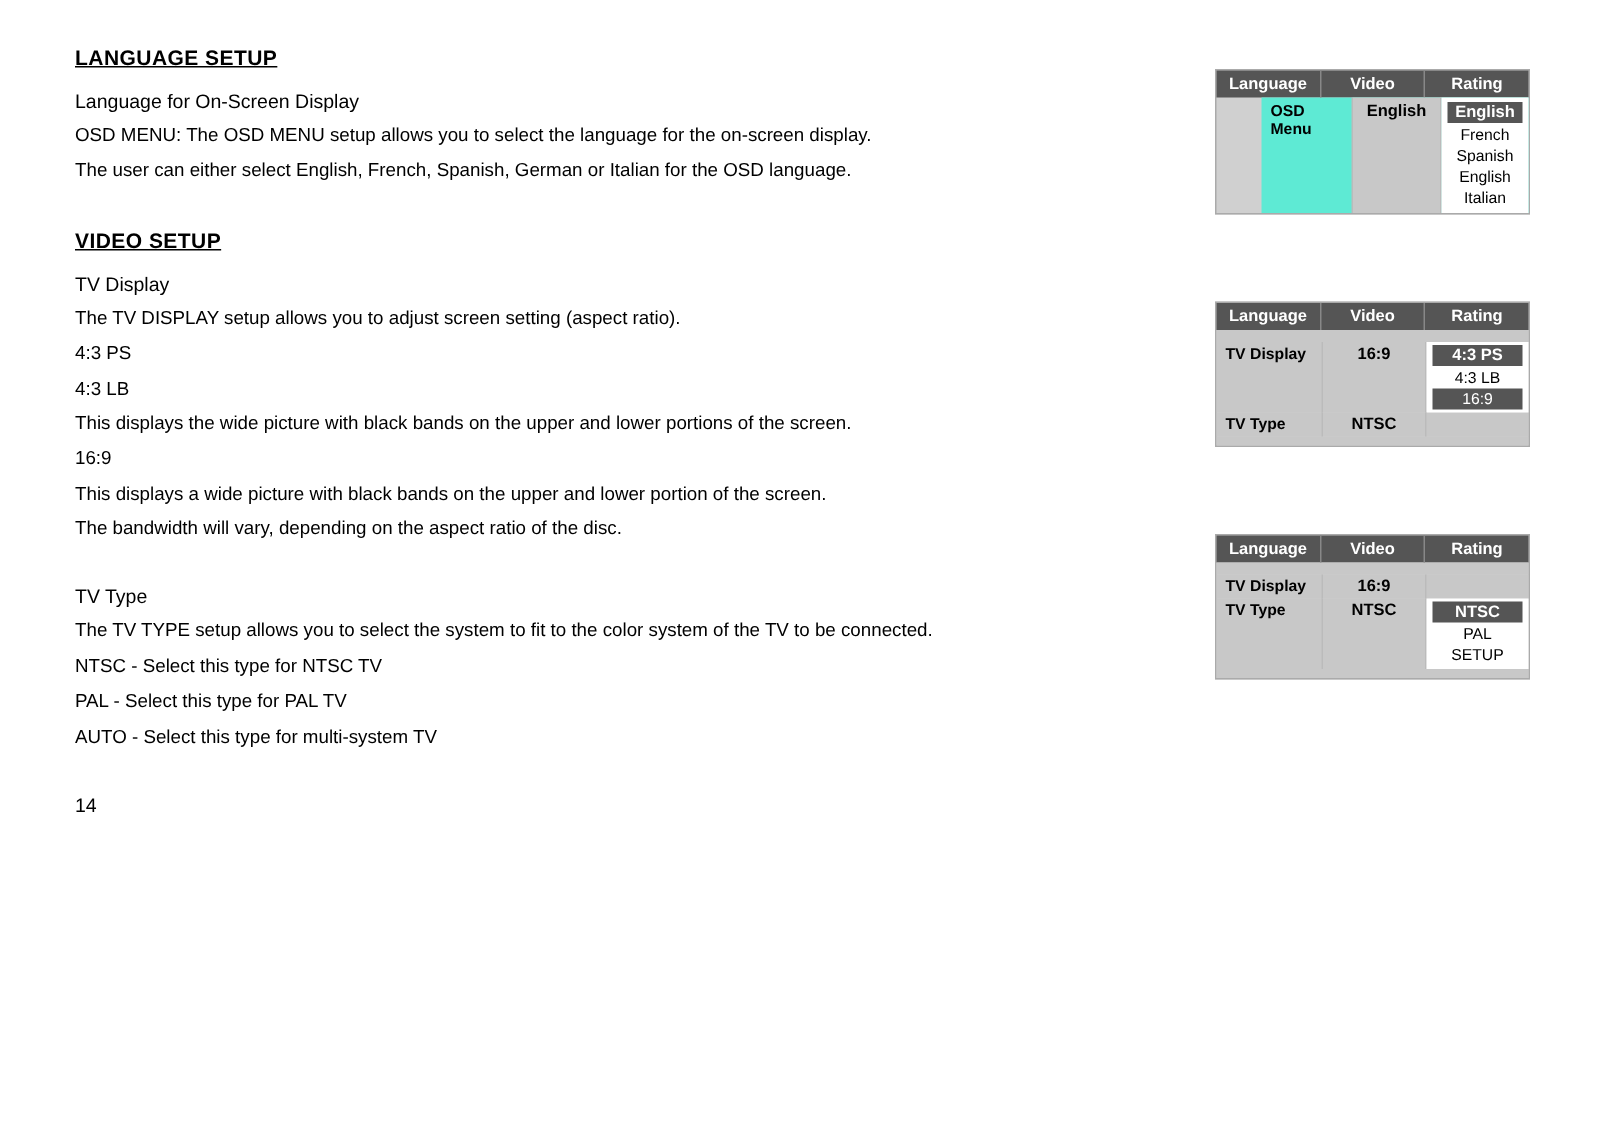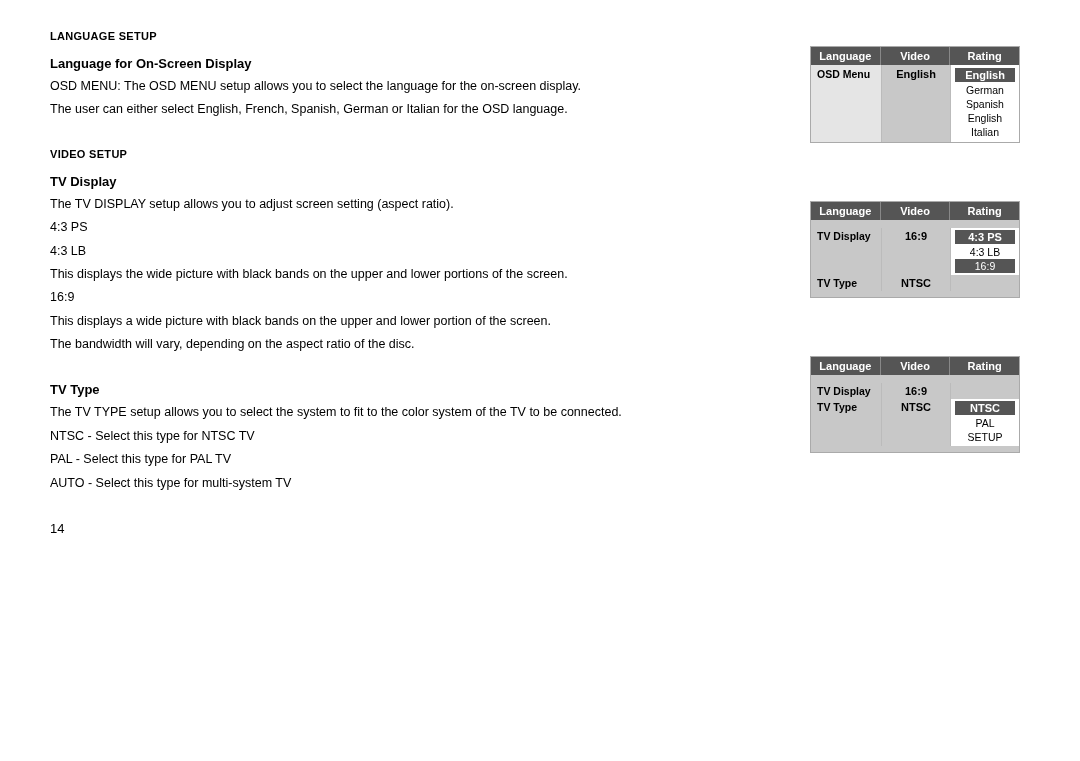--- a/index.html
+++ b/index.html
@@ -27,29 +27,30 @@
     .diagrams-area {
       width: 220px;
       display: flex;
       flex-direction: column;
       gap: 30px;
       padding-top: 16px;
     }
 
     
     .section-title {
-      font-size: 11px;
-      font-weight: bold;
+      font-size: 14px;
+      font-weight: bold;
+      text-decoration: underline;
       margin-bottom: 14px;
       letter-spacing: 0.3px;
     }
 
     .subsection-title {
       font-size: 13px;
-      font-weight: bold;
+      font-weight: normal;
       margin-bottom: 6px;
     }
 
     .section-block {
       margin-bottom: 28px;
     }
 
     p {
       font-size: 12.5px;
       line-height: 1.55;
@@ -77,21 +78,22 @@
       font-size: 11px;
       font-weight: bold;
       border-right: 1px solid #888;
     }
     .osd-diagram .header-row .col:last-child {
       border-right: none;
     }
 
     .osd-diagram .body-row {
       display: flex;
-      background: #e5e5e5;
+      background: #5eead4;
+      margin-left: 30px;
     }
 
     .osd-diagram .body-row .col {
       flex: 1;
       text-align: center;
       padding: 3px 4px;
       font-size: 11px;
       border-right: 1px solid #bbb;
     }
     .osd-diagram .body-row .col:last-child {
@@ -263,21 +265,21 @@
         <div class="header-row">
           <div class="col">Language</div>
           <div class="col">Video</div>
           <div class="col">Rating</div>
         </div>
         <div class="body-row">
           <div class="col label">OSD Menu</div>
           <div class="col current">English</div>
           <div class="col dropdown">
             <span class="selected">English</span>
-            <span class="option">German</span>
+            <span class="option">French</span>
             <span class="option">Spanish</span>
             <span class="option">English</span>
             <span class="option">Italian</span>
           </div>
         </div>
       </div>
     </div>
 
     <div class="diagram-group">
       <div class="video-diagram">

